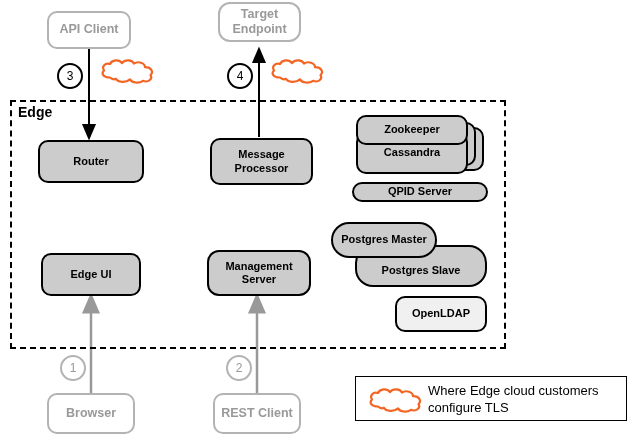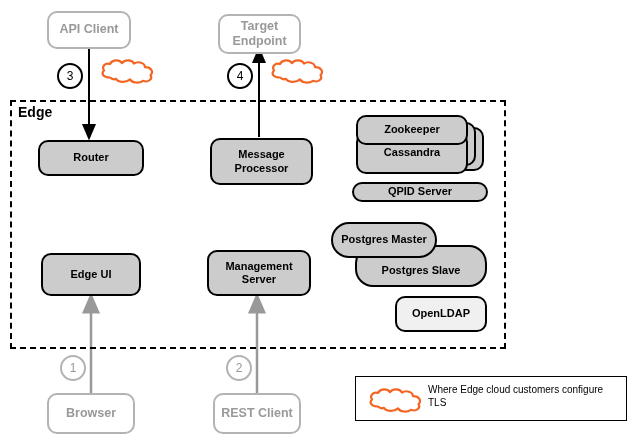--- a/index.html
+++ b/index.html
@@ -123,21 +123,21 @@
   #legend-cloud {
     position: absolute;
     left: 366px;
     top: 387px;
   }
   #legend-text {
     position: absolute;
     left: 428px;
     top: 383px;
     width: 196px;
-    font-size: 10px;
+    font-size: 13px;
     color: #000000;
     line-height: 1.3;
   }
 </style>
 </head>
 <body>
 
 <svg id="canvas" viewBox="0 0 634 445" xmlns="http://www.w3.org/2000/svg">
   <defs>
     <marker id="arrow-black" markerWidth="9" markerHeight="9" refX="4.2" refY="4" orient="auto" markerUnits="strokeWidth">
@@ -157,47 +157,47 @@
   <line x1="257" y1="393" x2="257" y2="303" stroke="#999999" stroke-width="2.5" marker-end="url(#arrow-gray)"></line>
 </svg>
 
 <div id="edge-boundary"></div>
 <div id="edge-title">Edge</div>
 
 <div class="node ghost" style="left:47px; top:11px; width:84px; height:38px;">
   <span class="label-line">API Client</span>
 </div>
 
-<div class="node ghost" style="left:218px; top:14px; width:83px; height:40px; flex-direction:column;">
+<div class="node ghost" style="left:218px; top:2px; width:83px; height:40px; flex-direction:column;border-radius:12px;">
   <span class="label-line">Target</span>
   <span class="label-line">Endpoint</span>
 </div>
 
 <div class="node ghost" style="left:47px; top:393px; width:88px; height:41px;">
   <span class="label-line">Browser</span>
 </div>
 
 <div class="node ghost" style="left:213px; top:393px; width:88px; height:41px;">
   <span class="label-line">REST Client</span>
 </div>
 
-<div class="node solid" style="left:38px; top:140px; width:106px; height:36px;">
+<div class="node solid" style="left:38px; top:140px; width:106px; height:43px;">
   <span class="label-line">Router</span>
 </div>
 
 <div class="node solid" style="left:210px; top:138px; width:103px; height:47px; flex-direction:column;">
   <span class="label-line">Message</span>
   <span class="label-line">Processor</span>
 </div>
 
 <div class="node solid" style="left:41px; top:253px; width:100px; height:43px;">
   <span class="label-line">Edge UI</span>
 </div>
 
-<div class="node solid" style="left:207px; top:250px; width:104px; height:46px; flex-direction:column;">
+<div class="node solid" style="left:207px; top:250px; width:104px; height:46px; flex-direction:column;border-radius:12px;">
   <span class="label-line">Management</span>
   <span class="label-line">Server</span>
 </div>
 
 <div class="node solid" style="left:372px; top:127px; width:112px; height:44px;"></div>
 <div class="node solid" style="left:364px; top:122px; width:112px; height:44px;"></div>
 <div class="node solid" style="left:356px; top:132px; width:112px; height:42px;">
   <span class="label-line">Cassandra</span>
 </div>
 <div class="node solid" style="left:356px; top:115px; width:112px; height:30px;">

